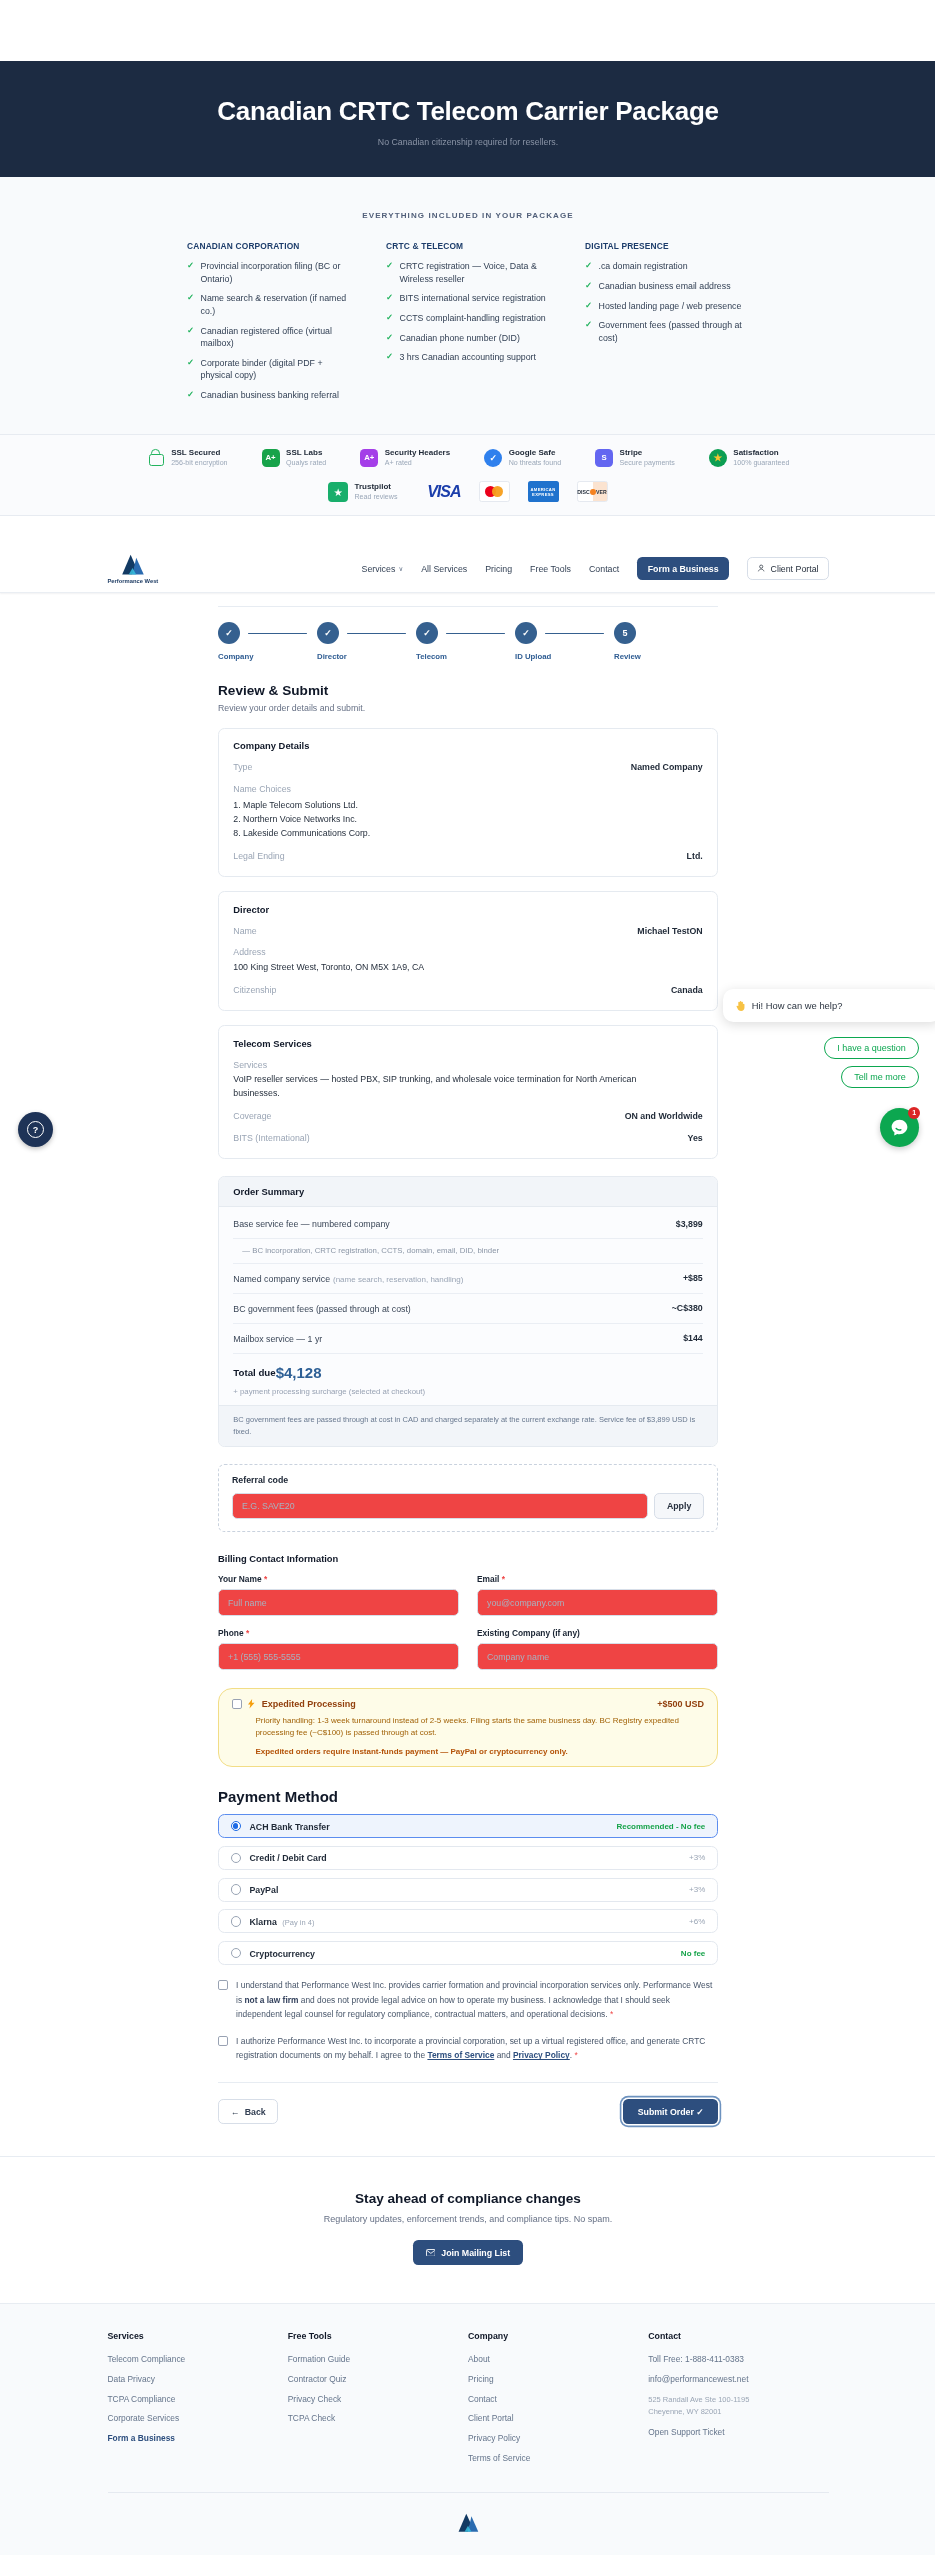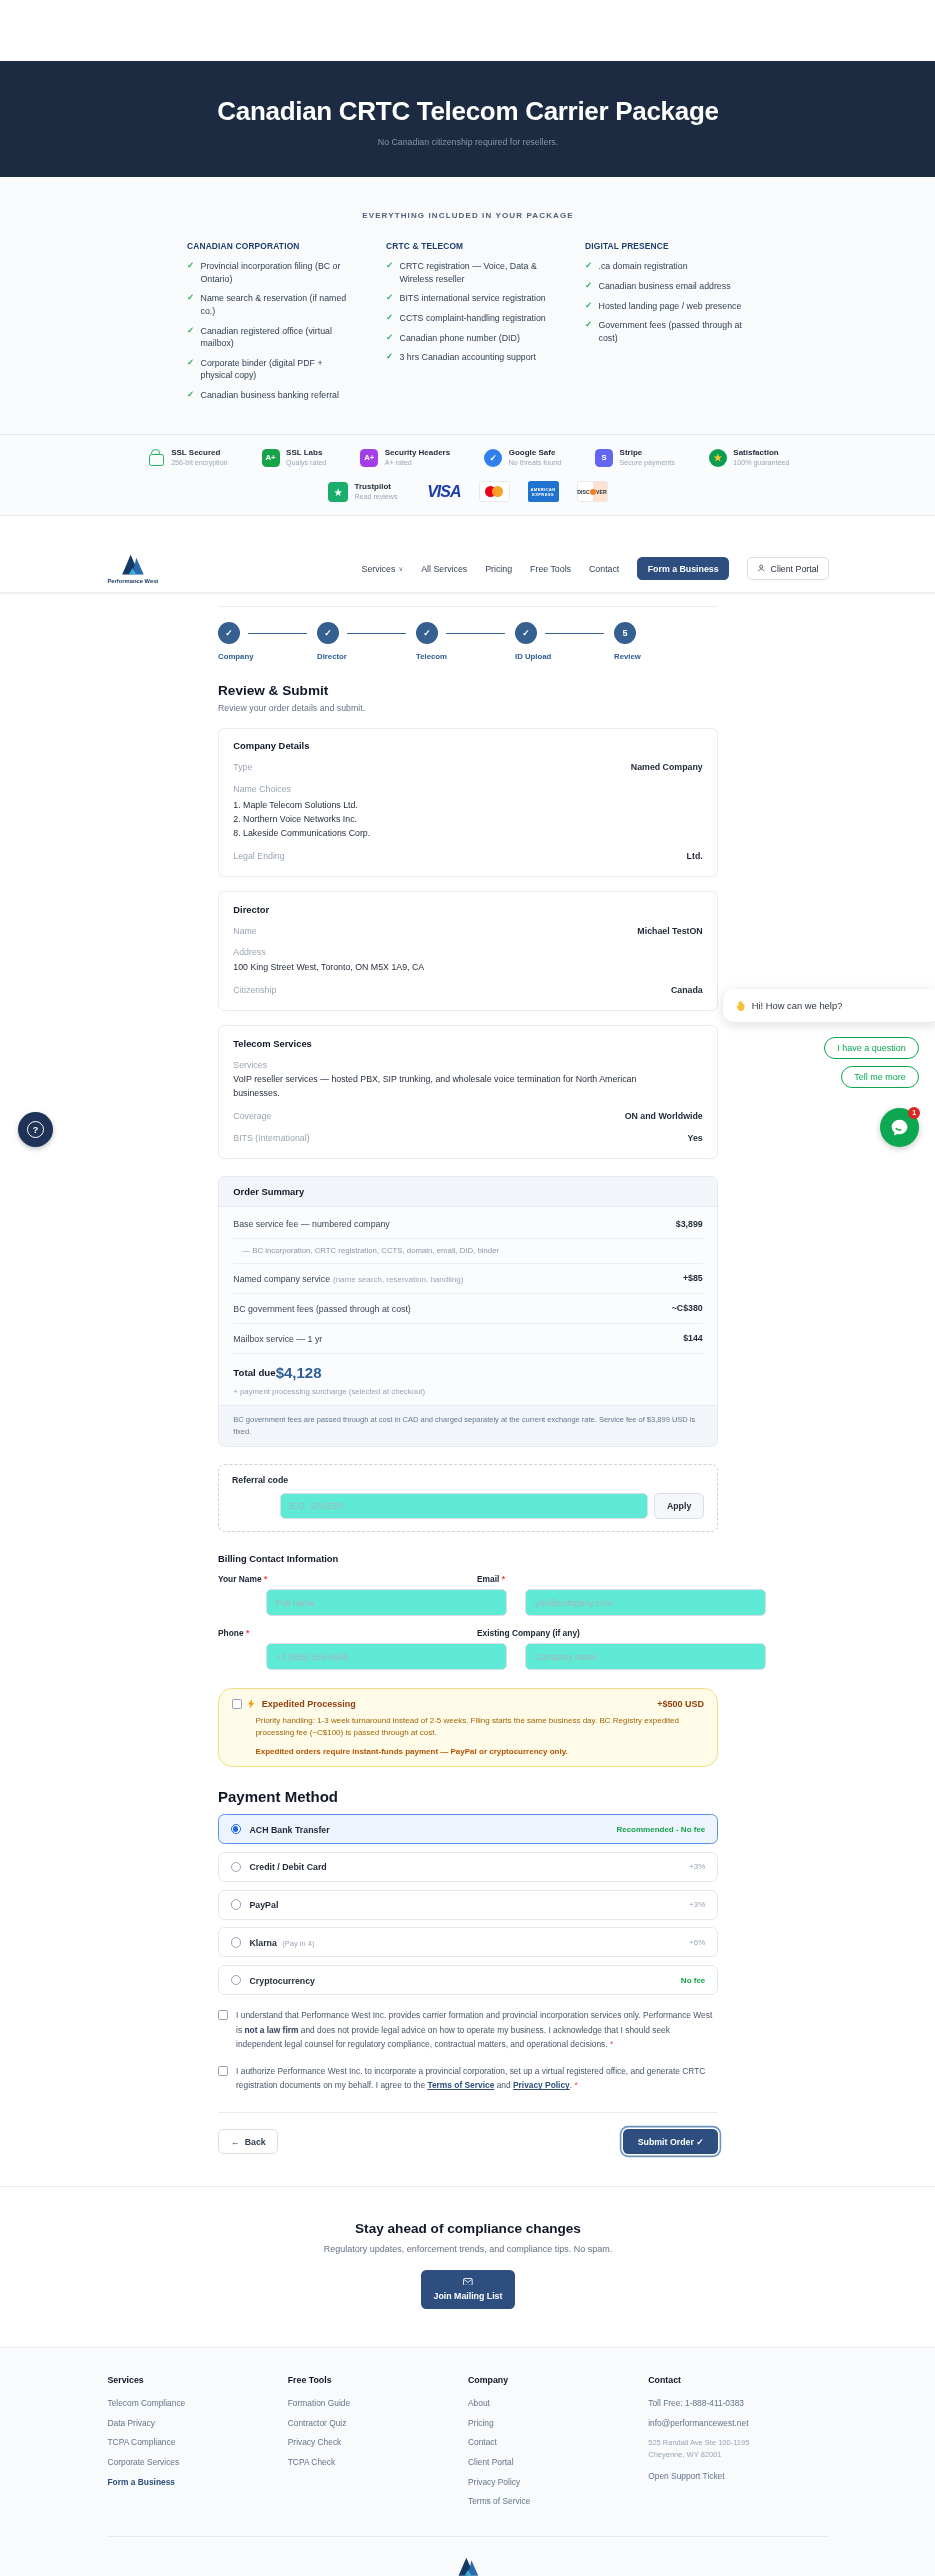--- a/index.html
+++ b/index.html
@@ -108,21 +108,21 @@
   .total-label { font-size:9.7px; font-weight:800; color:#101828; }
   .total-value { font-size:15px; font-weight:800; color:#2d5f95; }
   .surcharge { font-size:7.8px; color:#98a2b3; padding:4.5px 0 9px; }
   .sum-note { background:#f2f5f9; border-top:0.6px solid #e5eaf0; padding:8.4px 14.3px; font-size:7.5px; color:#68788f; line-height:1.55; }
 
   
   .ref { border:1px dashed #c9d2de; border-radius:6.5px; padding:10.4px 13px 11.7px; margin-top:17px; }
   .ref-label { font-size:8.8px; font-weight:700; color:#1a2433; }
   .ref-row { display:flex; gap:6.5px; margin-top:7.8px; }
   input[type=text] { height:26px; border:0.6px solid #d7dee8; border-radius:5.2px; padding:0 9px;
-                     font-size:8.8px; font-family:"Liberation Sans",sans-serif; color:#1f2937; width:100%; background:#5eead4;margin-left:48px; }
+                     font-size:8.8px; font-family:"Liberation Sans",sans-serif; color:#1f2937; width:100%; background:#ef4444; }
   input[type=text]::placeholder { color:#a8b2c0; }
   .ref-input { flex:1; }
   .apply-btn { background:#f5f7fa; border:0.6px solid #d7dee8; border-radius:5.2px; padding:0 11.7px;
                font-size:8.8px; font-weight:600; color:#27303f; cursor:pointer; font-family:inherit; }
 
   
   .billing-head { font-size:9.4px; font-weight:800; color:#101828; margin-top:21px; }
   .bill-grid { display:grid; grid-template-columns:1fr 1fr; column-gap:18px; row-gap:11.7px; margin-top:10.4px; }
   .f-label { font-size:8.4px; font-weight:700; color:#1a2433; margin-bottom:5.2px; display:block; }
   .req { color:#ef4444; }
@@ -134,21 +134,21 @@
   .chk { width:9.7px; height:9.7px; border:1px solid #98a2b3; border-radius:1.9px; background:#fff; flex-shrink:0; cursor:pointer; }
   .exp-title { font-size:9px; font-weight:800; color:#92400e; }
   .exp-price { margin-left:auto; font-size:9px; font-weight:800; color:#92400e; }
   .exp-body { font-size:8px; color:#a16207; line-height:1.6; margin:5.8px 0 0 23.4px; }
   .exp-note { font-size:8px; font-weight:700; color:#b45309; margin:6.5px 0 0 23.4px; }
 
   
   .pay-head { font-size:15px; font-weight:800; color:#101828; margin-top:21px; }
   .pay-list { margin-top:9px; }
   .pay-option { display:flex; align-items:center; gap:8.4px; border:0.6px solid #e3e8ef; border-radius:6.5px;
-                padding:0 11.7px; height:30px; margin-bottom:7.8px; background:#fff; cursor:pointer; }
+                padding:0 11.7px; height:24px; margin-bottom:7.8px; background:#fff; cursor:pointer; }
   .pay-option.selected { border:1px solid #5b8def; background:#eef4fd; }
   .radio { width:10.4px; height:10.4px; border:1.3px solid #9aa5b5; border-radius:50%; flex-shrink:0;
            display:flex; align-items:center; justify-content:center; background:#fff; }
   .selected .radio { border-color:#1d6ae5; }
   .selected .radio::after { content:""; width:5.2px; height:5.2px; border-radius:50%; background:#1d6ae5; }
   .pay-label { font-size:8.8px; font-weight:600; color:#1f2937; }
   .pay-label-sub { font-size:7.5px; color:#9aa5b5; margin-left:2.6px; }
   .pay-fee { margin-left:auto; font-size:8px; }
   .fee-green { color:#16a34a; font-weight:700; }
   .fee-gray { color:#9aa5b5; }
@@ -165,21 +165,21 @@
   .submit-btn { background:#2d4e7e; color:#fff; border:none; border-radius:5.2px; padding:7.8px 14.3px;
                 font-size:8.8px; font-weight:700; cursor:pointer; font-family:inherit;
                 box-shadow:0 0 0 1.6px #fff, 0 0 0 3.2px #6d92bf; }
 
   
   .newsletter { margin-top:32px; border-top:0.6px solid #e7ecf2; padding:34px 0 38px; text-align:center; }
   .newsletter h3 { font-size:13.6px; font-weight:800; color:#101828; }
   .nl-sub { font-size:9px; color:#667085; margin-top:7.8px; }
   .nl-btn { display:inline-flex; align-items:center; gap:5.8px; background:#2d4e7e; color:#fff;
             border:none; border-radius:5.2px; padding:7.8px 13px; font-size:8.8px; font-weight:600; cursor:pointer;
-            margin-top:15.6px; font-family:inherit;flex-direction:column; }
+            margin-top:15.6px; font-family:inherit; }
 
   
   .footer { background:#f8fafc; border-top:0.6px solid #e7ecf2; padding:27px 0 19.5px; }
   .f-grid { display:grid; grid-template-columns:1fr 1fr 1fr 1fr; }
   .f-col-title { font-size:8.8px; font-weight:800; color:#101828; margin-bottom:13px; }
   .f-link { display:block; font-size:8.4px; color:#64748b; margin-bottom:9.7px; cursor:pointer; }
   .f-link.accent { color:#2d4e7e; font-weight:700; }
   .f-addr { font-size:7.5px; color:#9aa5b5; line-height:1.6; margin-bottom:9.7px; }
   .f-divider { border-top:0.6px solid #e5eaf0; margin-top:19.5px; }
   .f-bottom { text-align:center; padding-top:19.5px; }

